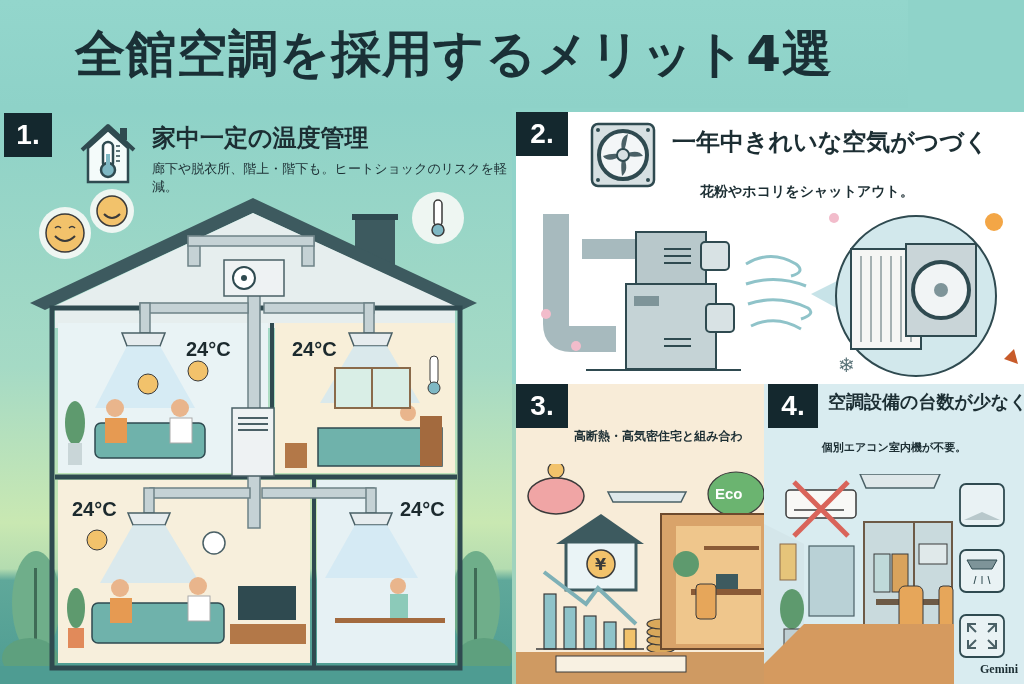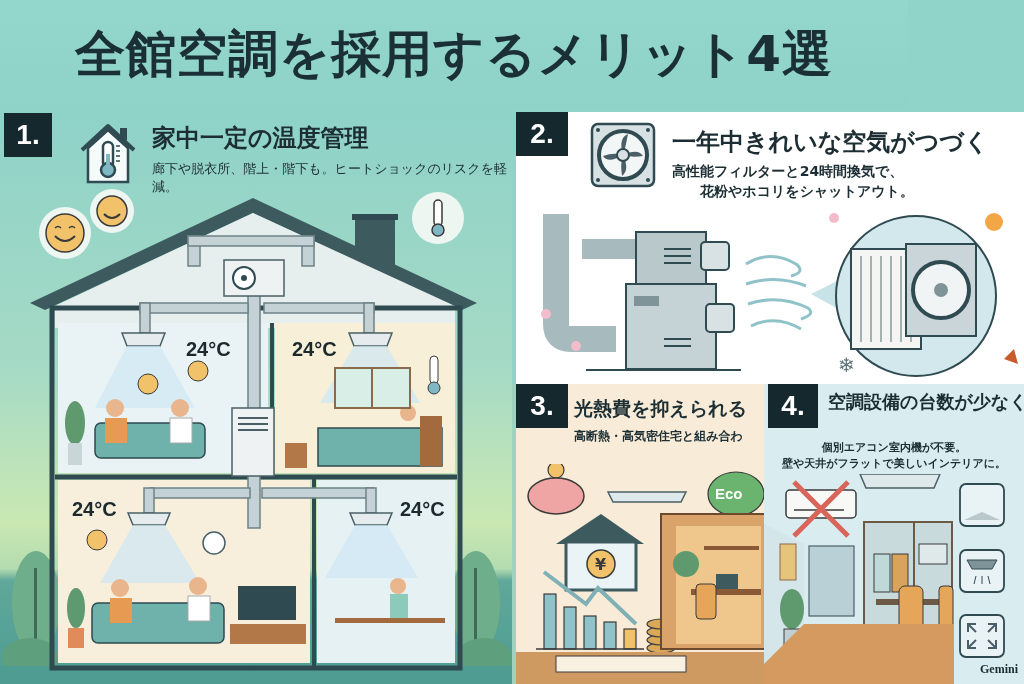--- a/index.html
+++ b/index.html
@@ -229,21 +229,20 @@
       <path d="M35 35 Q42 50 34 56 Q32 44 35 35Z"></path>
       <path d="M35 35 Q20 44 15 36 Q26 32 35 35Z"></path>
     </g>
     <circle cx="35" cy="35" r="6" fill="#d7e0e2" stroke="#2f4a50" stroke-width="2"></circle>
     <circle cx="10" cy="10" r="2" fill="#2f4a50"></circle>
       <circle cx="60" cy="10" r="2" fill="#2f4a50"></circle>
     <circle cx="10" cy="60" r="2" fill="#2f4a50"></circle>
       <circle cx="60" cy="60" r="2" fill="#2f4a50"></circle>
   </svg>
   <div class="p2-title">一年中きれいな空気がつづく</div>
-  <div class="p2-sub1">高性能フィルターと24時間換気で、</div>
   <div class="p2-sub2">花粉やホコリをシャットアウト。</div>
   <svg class="p2-art" viewBox="0 0 508 180">
 
     <path d="M40 10 L40 120 Q40 135 55 135 L100 135" fill="none" stroke="#a7babe" stroke-width="26"></path>
     <path d="M66 45 L130 45" stroke="#a7babe" stroke-width="20"></path>
 
     <rect x="120" y="28" width="70" height="60" fill="#b8c8cb" stroke="#2f4a50" stroke-width="2"></rect>
     <rect x="110" y="80" width="90" height="85" fill="#c5d3d6" stroke="#2f4a50" stroke-width="2"></rect>
     <rect x="118" y="92" width="25" height="10" fill="#7e9499"></rect>
     <line x1="148" y1="45" x2="175" y2="45" stroke="#2f4a50" stroke-width="2"></line>
@@ -282,21 +281,20 @@
     <text x="322" y="168" font-size="20" fill="#5a7378" font-family="DejaVu Sans, sans-serif">❄</text>
     <circle cx="318" cy="14" r="5" fill="#f2bccb"></circle>
     <circle cx="30" cy="110" r="5" fill="#f2bccb"></circle>
     <circle cx="60" cy="142" r="5" fill="#f2bccb"></circle>
     <path d="M488 155 L498 145 L502 160 Z" fill="#c85b2a"></path>
   </svg>
 </div>
 
 <div class="panel3">
   <div class="num-badge">3.</div>
-  <div class="p3-title">光熱費を抑えられる</div>
   <div class="p3-sub1">高断熱・高気密住宅と組み合わ</div>
   <svg class="p3-art" viewBox="0 0 252 220">
 
     <circle cx="40" cy="6" r="8" fill="#f2c26b" stroke="#3a3a3a" stroke-width="1.2"></circle>
 
     <ellipse cx="40" cy="32" rx="28" ry="18" fill="#f0a5a5" stroke="#3a3a3a" stroke-width="1.5"></ellipse>
 
     <polygon points="92,28 170,28 165,38 97,38" fill="#dfe8ea" stroke="#4a6066" stroke-width="1.5"></polygon>
 
     <ellipse cx="220" cy="30" rx="28" ry="22" fill="#6bb470" stroke="#3a3a3a" stroke-width="1.2"></ellipse>
@@ -337,21 +335,20 @@
     <rect x="0" y="188" width="252" height="32" fill="#cf9a62"></rect>
     <rect x="40" y="192" width="130" height="16" fill="#f8f1e2" stroke="#3a3a3a" stroke-width="1"></rect>
   </svg>
   <div class="eco-label" style="left:199px;top:101px;">Eco</div>
 </div>
 
 <div class="panel4">
   <div class="num-badge">4.</div>
   <div class="p4-title1">空調設備の台数が少なく</div>
   <div class="p4-sub1">個別エアコン室内機が不要。</div>
-  <div class="p4-sub2">壁や天井がフラットで美しいインテリアに。</div>
   <svg class="p4-art" viewBox="0 0 260 210">
 
     <rect x="22" y="16" width="70" height="28" rx="4" fill="#f8f8f6" stroke="#3a3a3a" stroke-width="1.5"></rect>
     <line x1="30" y1="36" x2="80" y2="36" stroke="#3a3a3a" stroke-width="1.5"></line>
     <line x1="30" y1="8" x2="84" y2="62" stroke="#d9645a" stroke-width="5"></line>
     <line x1="84" y1="8" x2="30" y2="62" stroke="#d9645a" stroke-width="5"></line>
 
     <polygon points="96,0 176,0 170,14 102,14" fill="#dfe8ea" stroke="#4a6066" stroke-width="1.5"></polygon>
 
     <polygon points="0,50 40,70 40,180 0,200" fill="#d4e6ea"></polygon>

